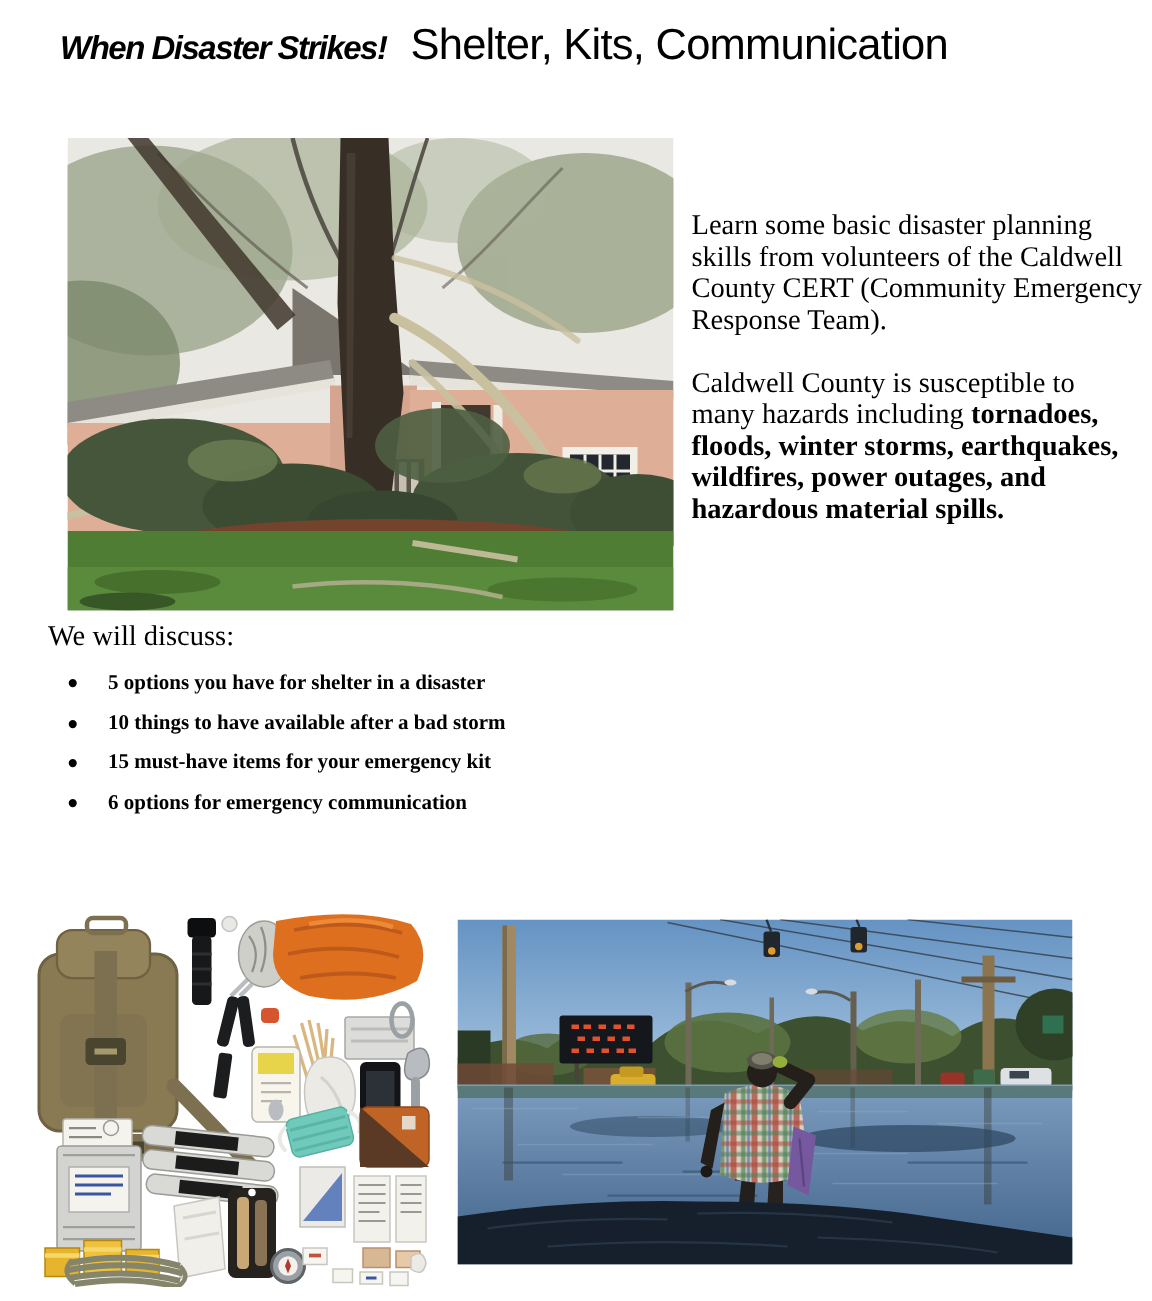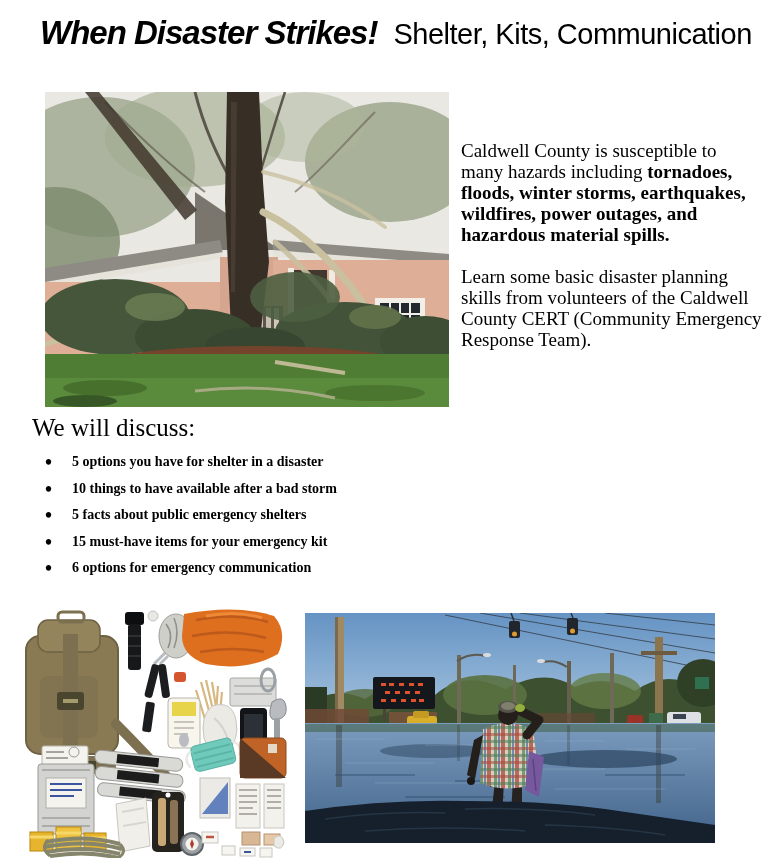--- a/index.html
+++ b/index.html
@@ -4,32 +4,32 @@
 <style>
   html,body { margin:0; padding:0; background:#ffffff; }
   .page {
     position:relative; width:768px; height:867px; background:#ffffff;
     overflow:hidden; color:#000;
     font-family:"Liberation Serif", serif;
   }
   .title { position:absolute; left:40px; top:14px; white-space:nowrap; }
   .t-main {
     font-family:"Liberation Sans", sans-serif;
-    font-style:italic; font-weight:700; font-size:33px; letter-spacing:-1px;
+    font-style:italic; font-weight:700; font-size:22px; letter-spacing:-1px;
   }
   .t-sub {
     font-family:Liberation Sans, sans-serif;
     font-weight:400; font-size:29px; letter-spacing:-0.5px; margin-left:16px;
   }
   .storm-photo { position:absolute; left:45px; top:92px; width:404px; height:315px; }
   .intro { position:absolute; left:461px; top:140px; width:302px; font-size:19px; line-height:21px; }
   .intro p { margin:0 0 21px 0; }
   .intro strong { font-weight:700; }
   .discuss { position:absolute; left:32px; top:414px; width:724px; }
-  .discuss .lead { font-size:25px; margin:0 0 7px 0; font-weight:400; }
+  .discuss .lead { font-size:19px; margin:0 0 7px 0; font-weight:400; }
   .discuss ul { list-style:none; margin:0; padding:0; }
   .discuss li {
     position:relative; padding-left:40px; font-weight:700;
     font-size:14px; line-height:26.5px;
   }
   .discuss li::before { content:"\2022"; position:absolute; left:13px; top:0; font-size:20px; }
   .kit-photo   { position:absolute; left:16px;  top:606px; width:274px; height:252px; }
   .flood-photo { position:absolute; left:305px; top:613px; width:410px; height:230px; }
 </style>
 </head>
@@ -111,30 +111,29 @@
       <rect x="0" y="286" width="404" height="29" fill="#5a8a3c"></rect>
       <ellipse cx="60" cy="296" rx="42" ry="8" fill="#3f6527" opacity="0.7"></ellipse>
       <ellipse cx="330" cy="301" rx="50" ry="8" fill="#446d2a" opacity="0.7"></ellipse>
       <ellipse cx="40" cy="309" rx="32" ry="6" fill="#2f4a22" opacity="0.8"></ellipse>
       <path d="M150,299 C200,293 250,297 290,306" stroke="#b9b193" stroke-width="3" fill="none" opacity="0.8"></path>
       <path d="M230,270 L300,281" stroke="#c9c0a0" stroke-width="4" fill="none" opacity="0.9"></path>
     </g>
   </svg>
 
   <div class="intro">
+    <p>Learn some basic disaster planning skills from volunteers of the Caldwell County CERT (Community Emergency Response Team).</p>
     <p><span>Caldwell County is susceptible to many hazards including </span><strong>tornadoes, floods, winter storms, earthquakes, wildfires, power outages, and hazardous material spills.</strong></p>
-    <p>Learn some basic disaster planning skills from volunteers of the Caldwell County CERT (Community Emergency Response Team).</p>
   </div>
 
   <div class="discuss">
     <p class="lead">We will discuss:</p>
     <ul>
       <li>5 options you have for shelter in a disaster</li>
       <li>10 things to have available after a bad storm</li>
-      <li>5 facts about public emergency shelters</li>
       <li>15 must-have items for your emergency kit</li>
       <li>6 options for emergency communication</li>
     </ul>
   </div>
 
   <svg class="kit-photo" viewBox="0 0 274 252" aria-hidden="true">
     <rect width="274" height="252" fill="#ffffff"></rect>
     <g>
       <rect x="10" y="30" width="92" height="118" rx="14" fill="#897a54" stroke="#6e6242" stroke-width="2"></rect>
       <rect x="22" y="14" width="62" height="32" rx="10" fill="#93845c" stroke="#6e6242" stroke-width="1.5"></rect>

